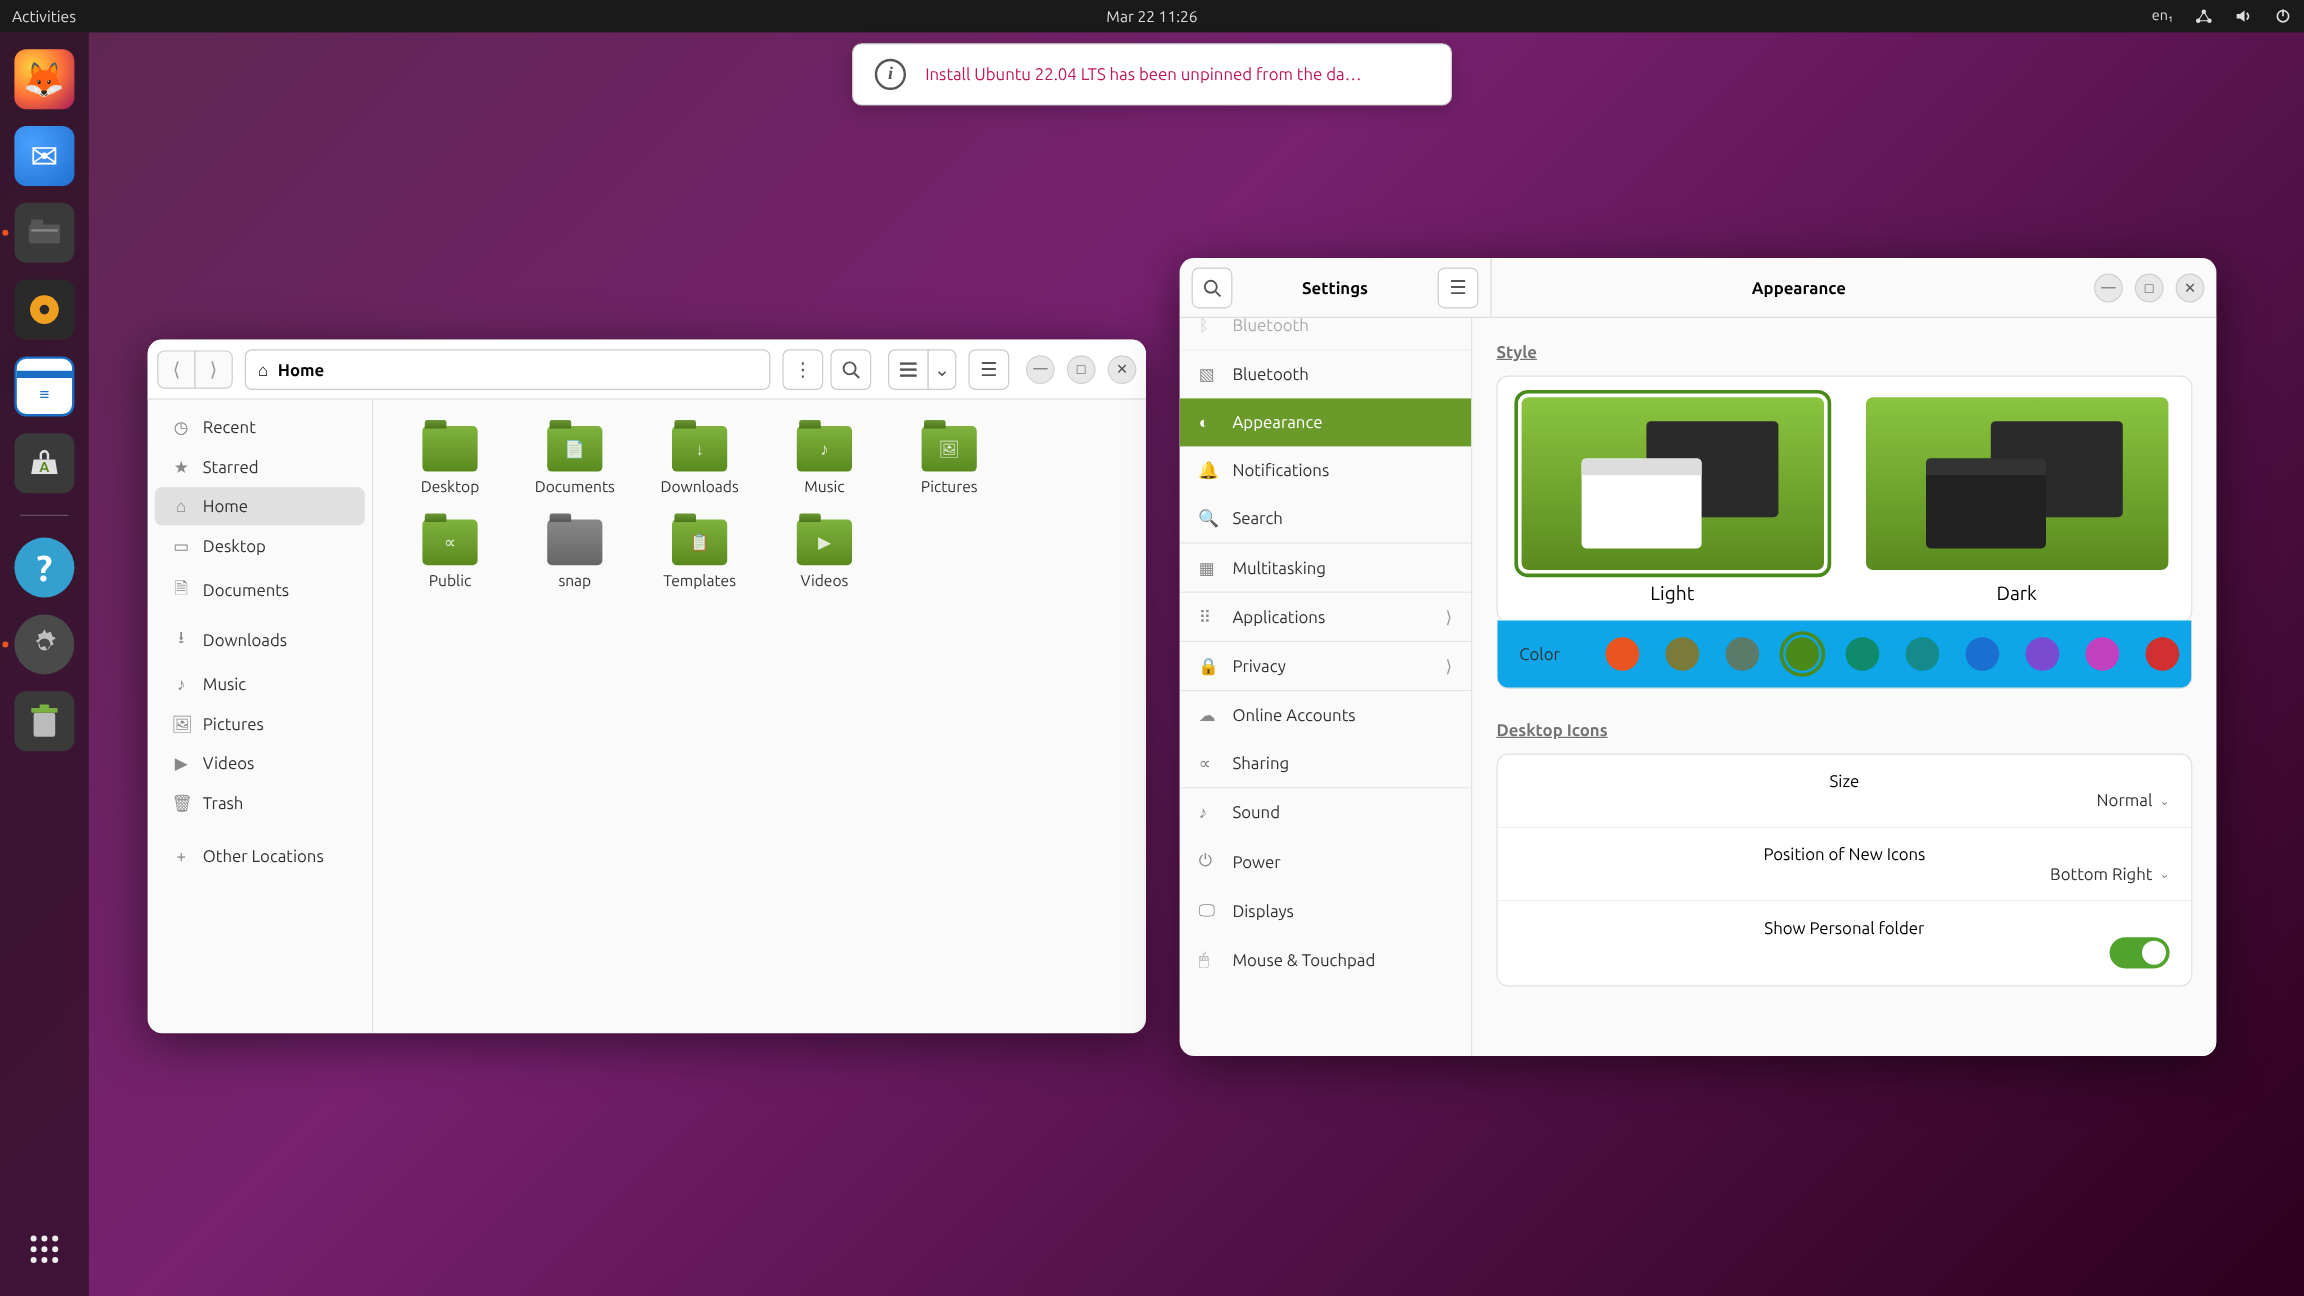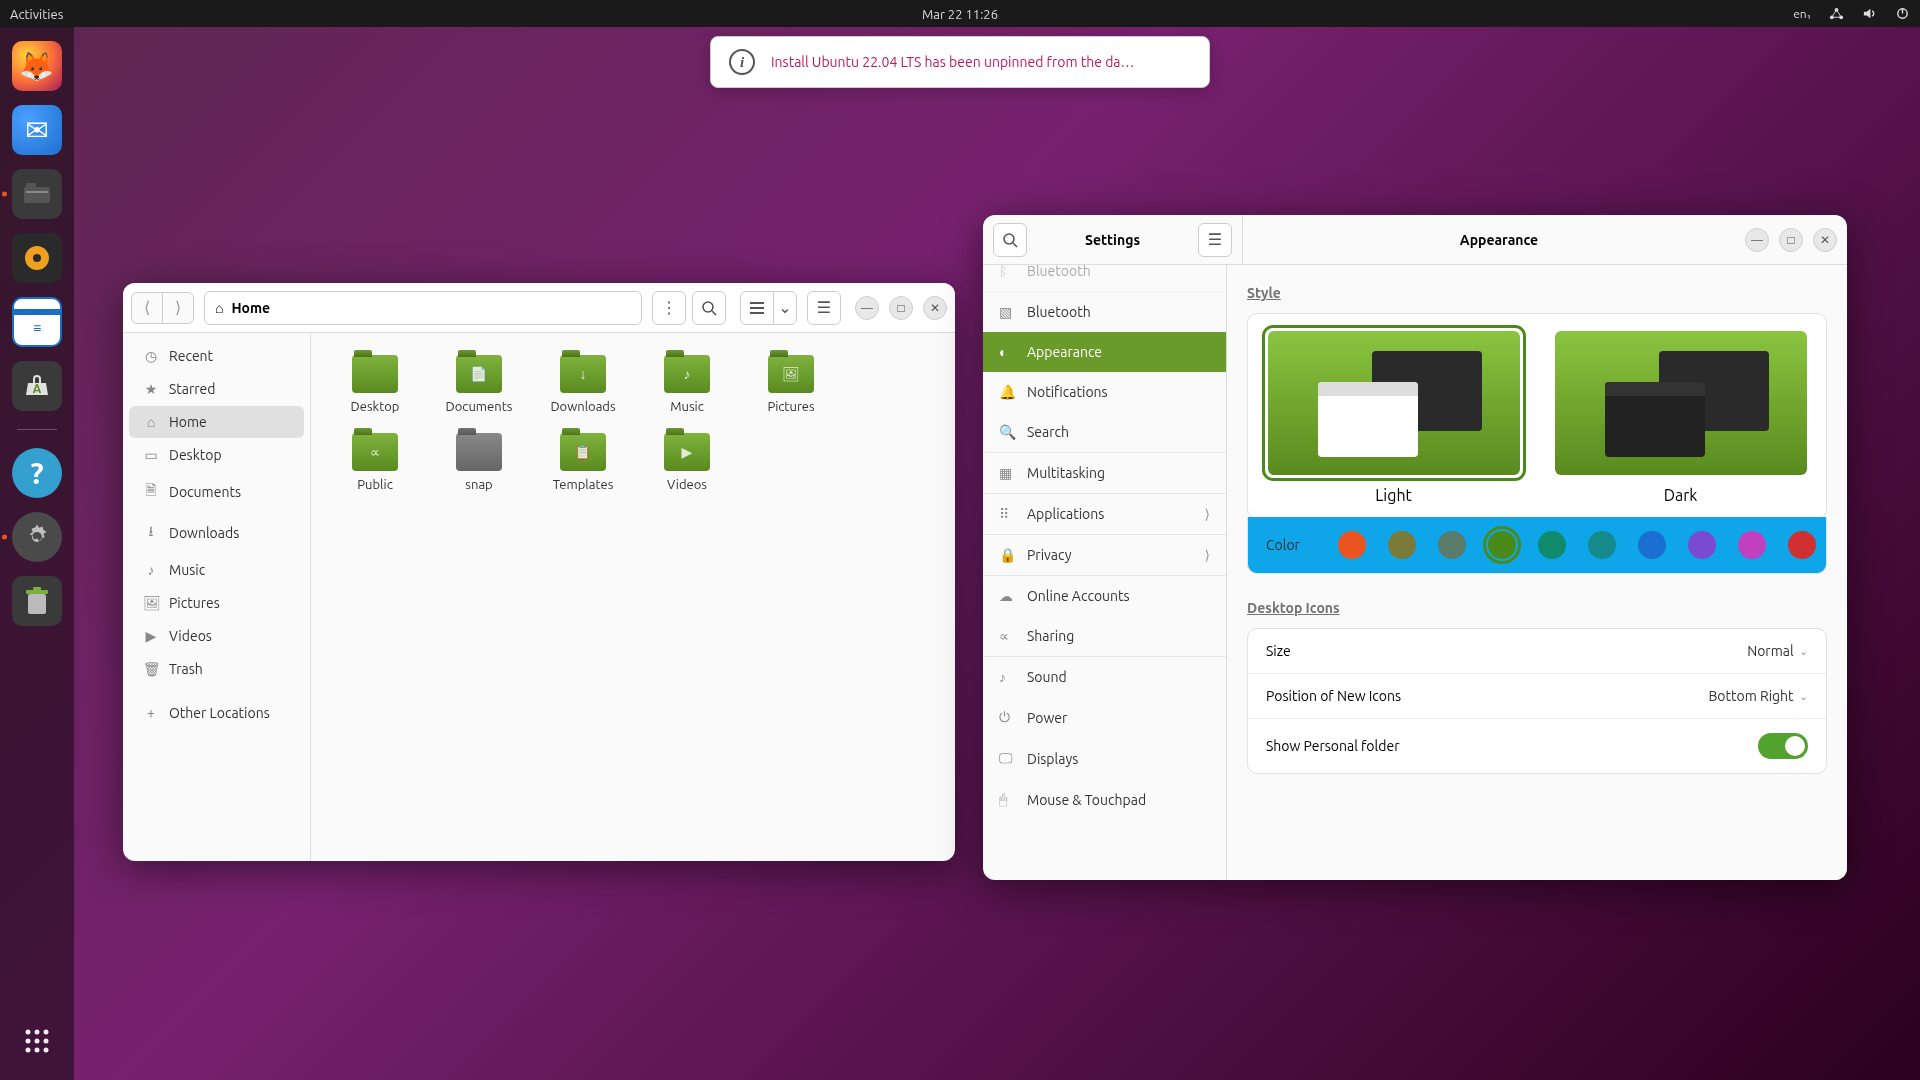--- a/index.html
+++ b/index.html
@@ -72,21 +72,21 @@
 .pv-win.back { width: 110px; height: 80px; background: #2a2a2a; right: 38px; top: 20px; }
 .pv-win.front { width: 100px; height: 75px; left: 50px; bottom: 18px; }
 .pv-win .tb { height: 14px; border-radius: 4px 4px 0 0;}
 .light .pv-win.front { background: #fff; } .light .pv-win.front .tb { background: #ddd; }
 .dark .pv-win.front { background: #222; } .dark .pv-win.front .tb { background: #333; }
 .color-row { background: #0ea5e9; border: 1px solid #e0e0e0; border-top: none; border-radius: 0 0 10px 10px; padding: 14px 18px; display: flex; align-items: center; gap: 18px; margin-top: -6px; margin-bottom: 26px;}
 .color-label { font-size: 14px; color: #333; margin-right: 20px;}
 .swatch { width: 28px; height: 28px; border-radius: 50%; cursor: pointer; }
 .swatch.sel { outline: 3px solid #4a8a1a; outline-offset: 2px; }
 .list-group { background: #fff; border: 1px solid #e0e0e0; border-radius: 10px; overflow: hidden; }
-.list-row { display: flex; align-items: center; padding: 14px 18px; border-bottom: 1px solid #eee; font-size: 14px; }
+.list-row { display: flex; align-items: center; padding: 14px 18px; border-bottom: 1px solid #eee; font-size: 14px; flex-direction: column; }
 .list-row:last-child { border-bottom: none; }
 .list-row .val { margin-left: auto; color: #333; display: flex; align-items: center; gap: 6px;}
 .chevd { font-size: 10px; color: #888; }
 .toggle { width: 50px; height: 26px; background: #5a8a1f; background: #52a22e; border-radius: 13px; position: relative; cursor: pointer; margin-left: auto;}
 .toggle::after { content: ''; position: absolute; right: 3px; top: 3px; width: 20px; height: 20px; background: #fff; border-radius: 50%; }
 
 svg { display: block; }
 </style>
 </head>
 <body>

